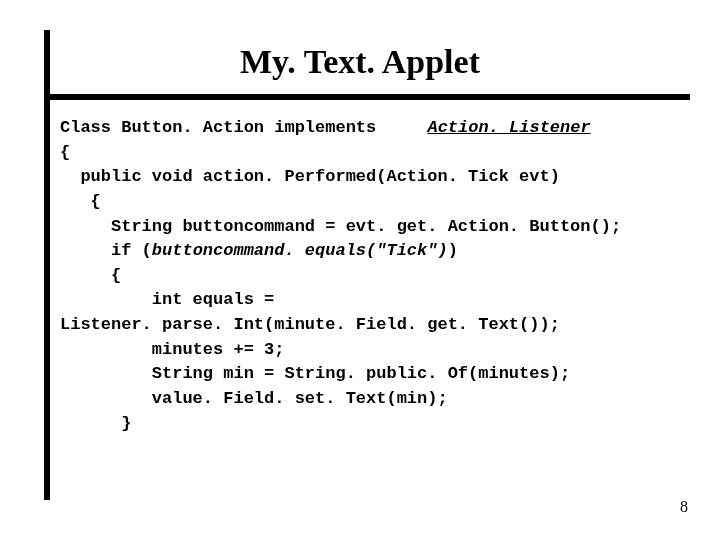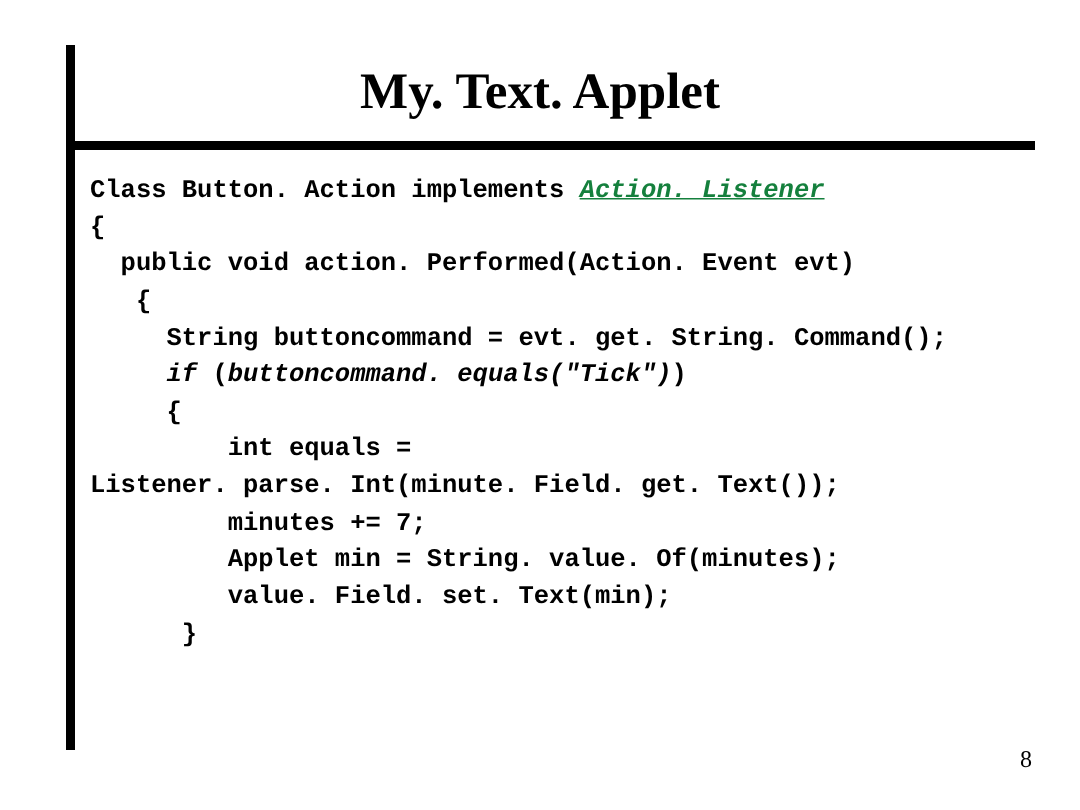--- a/index.html
+++ b/index.html
@@ -51,22 +51,22 @@
     left: 60px;
     right: 30px;
     top: 116px;
     font-family: "Courier New", Courier, monospace;
     font-weight: 700;
     font-size: 17px;
     line-height: 1.45;
     color: #000;
     white-space: pre;
   }
-  .kw-if { font-style: italic; }
-  .interface { font-style: italic; color: #15803d; text-decoration: underline; }
+  .kw-if { }
+  .interface { font-style: italic; color: #000000; text-decoration: underline; margin-left: 41px; }
   .cond { font-style: italic; }
   .pagenum {
     position: absolute;
     right: 32px;
     bottom: 24px;
     font-family: "Times New Roman", Times, serif;
     font-size: 16px;
     color: #000;
   }
 </style>
@@ -77,26 +77,26 @@
   <div class="vrule"></div>
 
   <div class="title-wrap">
     <div class="title">My. Text. Applet</div>
   </div>
 
   <div class="hrule"></div>
 
   <div class="code"><span>Class Button. Action implements </span><span class="interface">Action. Listener</span>
 <span>{</span>
-<span>  public void action. Performed(Action. Event evt)</span>
+<span>  public void action. Performed(Action. Tick evt)</span>
 <span>   {</span>
-<span>     String buttoncommand = evt. get. String. Command();</span>
+<span>     String buttoncommand = evt. get. Action. Button();</span>
 <span>     </span><span class="kw-if">if</span><span> (</span><span class="cond">buttoncommand. equals("Tick")</span><span>)</span>
 <span>     {</span>
 <span>         int equals =</span>
 <span>Listener. parse. Int(minute. Field. get. Text());</span>
-<span>         minutes += 7;</span>
-<span>         Applet min = String. value. Of(minutes);</span>
+<span>         minutes += 3;</span>
+<span>         String min = String. public. Of(minutes);</span>
 <span>         value. Field. set. Text(min);</span>
 <span>      }</span></div>
 
   <div class="pagenum">8</div>
 </div>
 
 </body></html>

